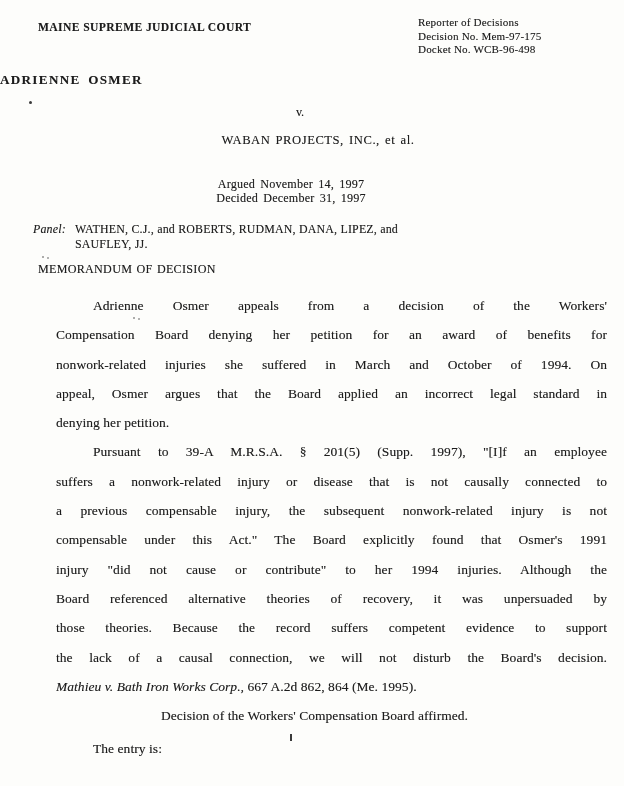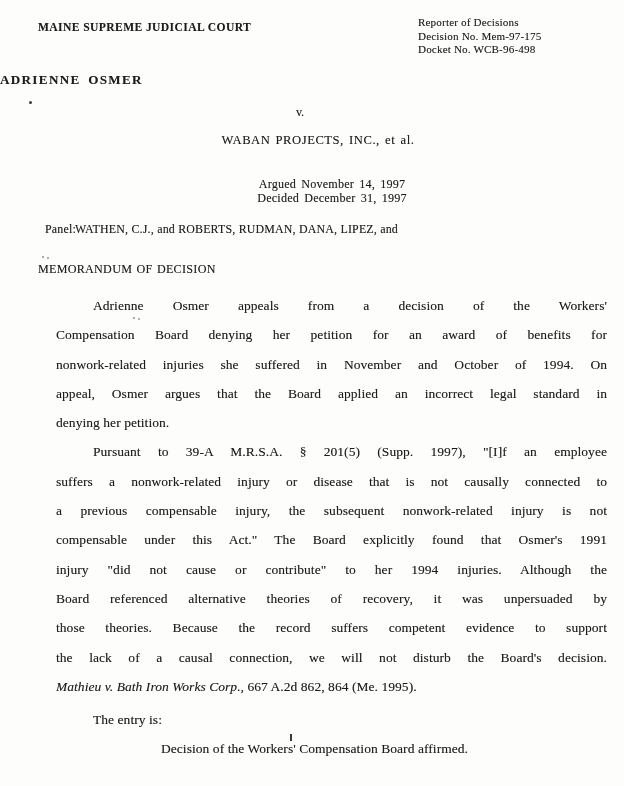--- a/index.html
+++ b/index.html
@@ -54,30 +54,29 @@
     word-spacing: 1.5px;
   }
   .argued-block {
     position: absolute;
     left: 0; top: 177px; width: 582px;
     text-align: center;
     font-size: 12px;
     line-height: 14.2px;
     letter-spacing: 0.25px;
     word-spacing: 2px;
-    margin-left: 41px;
   }
   .panel {
     position: absolute;
     left: 33px; top: 222px;
     font-size: 11.8px;
     line-height: 15px;
     letter-spacing: 0.25px;
   }
-  .panel-label { position: absolute; left: 12px; top: 0; }
+  .panel-label { position: absolute; left: 0; top: 0; font-style: italic; }
   .panel-names { margin-left: 42px; }
   .memo-heading {
     position: absolute;
     left: 38px; top: 262px;
     font-size: 12px;
     letter-spacing: 0.35px;
     word-spacing: 1px;
   }
   .body {
     position: absolute;
@@ -119,45 +118,46 @@
 
   <div class="argued-block">
     <div>Argued November 14, 1997</div>
     <div>Decided December 31, 1997</div>
   </div>
 
   <div class="panel">
     <span class="panel-label">Panel:</span>
     <div class="panel-names">
       <div>WATHEN, C.J., and ROBERTS, RUDMAN, DANA, LIPEZ, and</div>
+      <div>SAUFLEY, JJ.</div>
     </div>
   </div>
 
   <div class="memo-heading">MEMORANDUM OF DECISION</div>
 
   <div class="body">
 
     <div class="line j ind">Adrienne Osmer appeals from a decision of the Workers'</div>
     <div class="line j">Compensation Board denying her petition for an award of benefits for</div>
-    <div class="line j">nonwork-related injuries she suffered in November and October of 1994.  On</div>
+    <div class="line j">nonwork-related injuries she suffered in March and October of 1994.  On</div>
     <div class="line j">appeal, Osmer argues that the Board applied an incorrect legal standard in</div>
     <div class="line">denying her petition.</div>
 
     <div class="line j ind">Pursuant to 39-A M.R.S.A. § 201(5) (Supp. 1997), "[I]f an employee</div>
     <div class="line j">suffers a nonwork-related injury or disease that is not causally connected to</div>
     <div class="line j">a previous compensable injury, the subsequent nonwork-related injury is not</div>
     <div class="line j">compensable under this Act."  The Board explicitly found that Osmer's 1991</div>
     <div class="line j">injury "did not cause or contribute" to her 1994 injuries.  Although the</div>
     <div class="line j">Board referenced alternative theories of recovery, it was unpersuaded by</div>
     <div class="line j">those theories.  Because the record suffers competent evidence to support</div>
     <div class="line j">the lack of a causal connection, we will not disturb the Board's decision.</div>
     <div class="line"><span class="cite-italic">Mathieu v. Bath Iron Works Corp.,</span><span> 667 A.2d 862, 864 (Me. 1995).</span></div>
 
+    <div class="line disposition">Decision of the Workers' Compensation Board affirmed.</div>
     <div class="line entry ind">The entry is:</div>
-    <div class="line disposition">Decision of the Workers' Compensation Board affirmed.</div>
   </div>
 
   <div>
     <div class="artifact dot" style="left:29px; top:101px;"></div>
     <div class="artifact ddot faint" style="left:133px; top:317px;"></div>
     <div class="artifact ddot faint" style="left:42px; top:256px;"></div>
     <div class="artifact tick" style="left:290px; top:734px;"></div>
   </div>
 
 </div>

